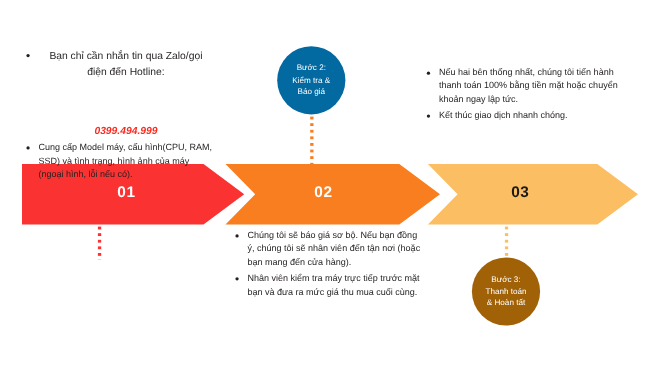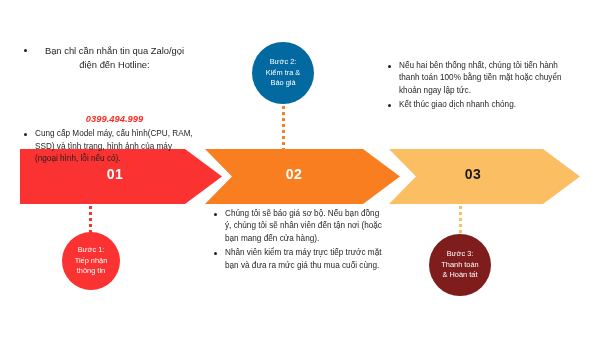--- a/index.html
+++ b/index.html
@@ -66,21 +66,21 @@
     background: #fa3232;
   }
   .circle-2 {
     left: 252px; top: 42px;
     width: 62px; height: 62px;
     background: #0369a1;
   }
   .circle-3 {
     left: 429px; top: 234px;
     width: 62px; height: 62px;
-    background: #7f1d1d;
+    background: #a16207;
   }
   .circle-text { display: block; white-space: pre-line; }
 
   
   .connector {
     position: absolute;
     width: 3px;
   }
   .conn-1 {
     left: 89px; top: 200px; height: 36px;
@@ -163,25 +163,20 @@
   </div>
 
   <div class="step-number num-01">01</div>
   <div class="step-number num-02">02</div>
   <div class="step-number num-03">03</div>
 
   <div class="connector conn-1"></div>
   <div class="connector conn-2"></div>
   <div class="connector conn-3"></div>
 
-  <div class="step-circle circle-1">
-    <span class="circle-text">Bước 1:
-Tiếp nhận
-thông tin</span>
-  </div>
   <div class="step-circle circle-2">
     <span class="circle-text">Bước 2:
 Kiểm tra &amp;
 Báo giá</span>
   </div>
   <div class="step-circle circle-3">
     <span class="circle-text">Bước 3:
 Thanh toán
 &amp; Hoàn tất</span>
   </div>

